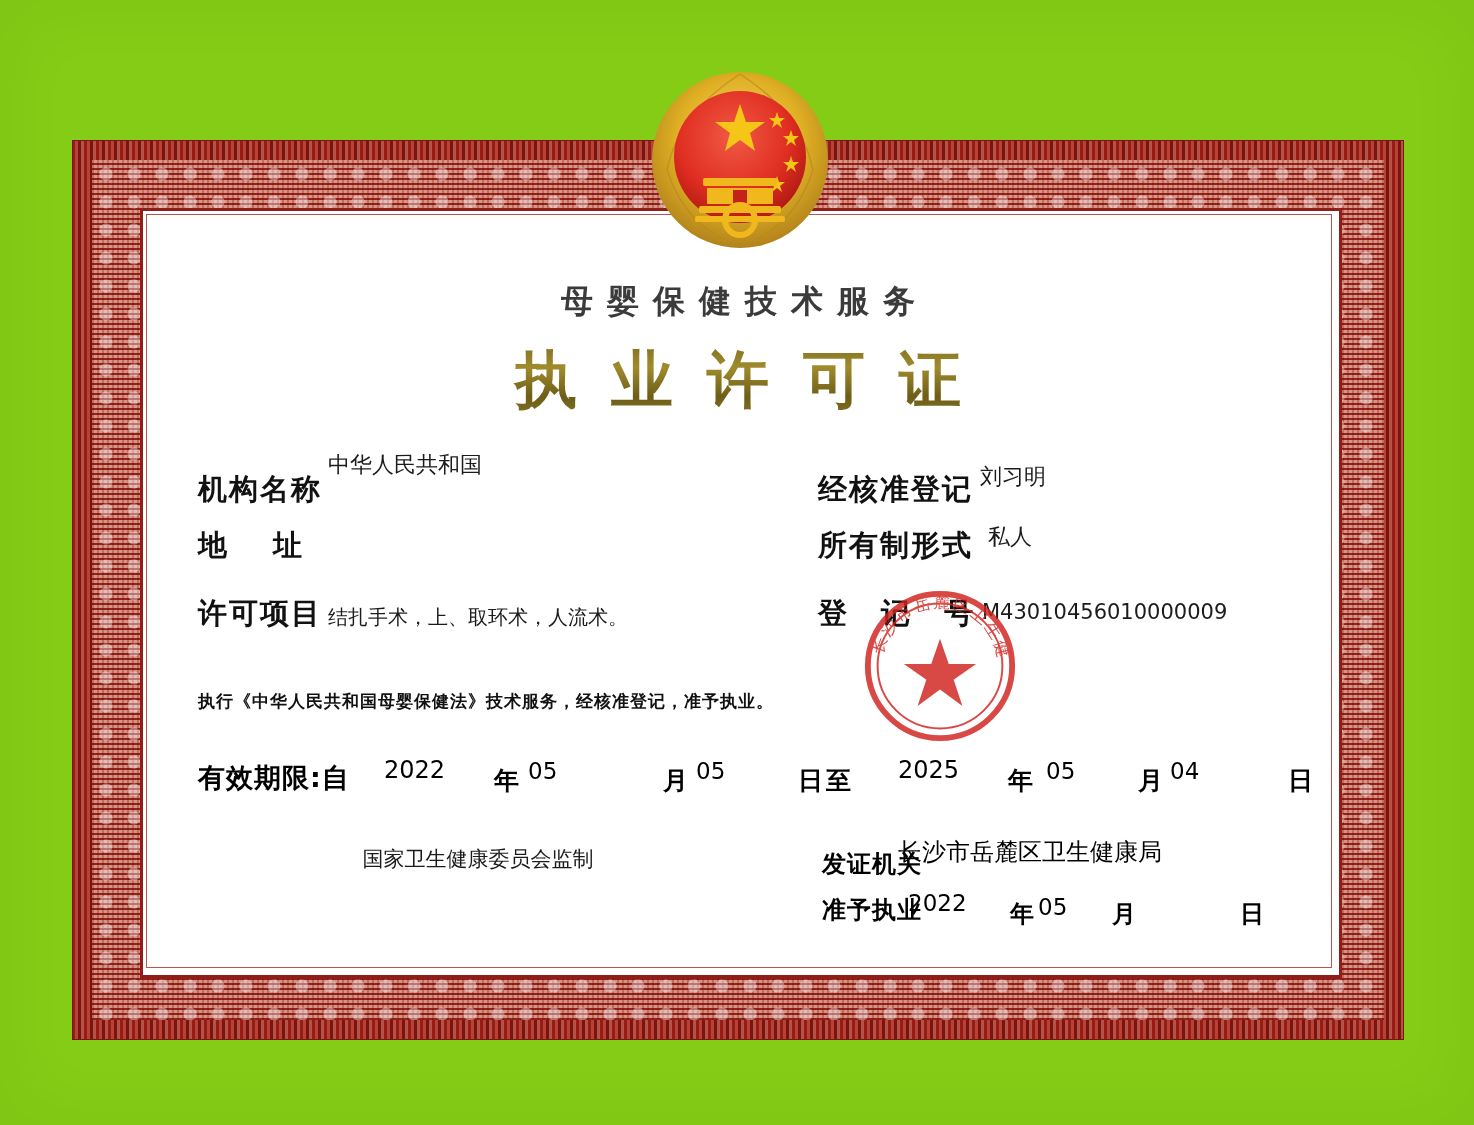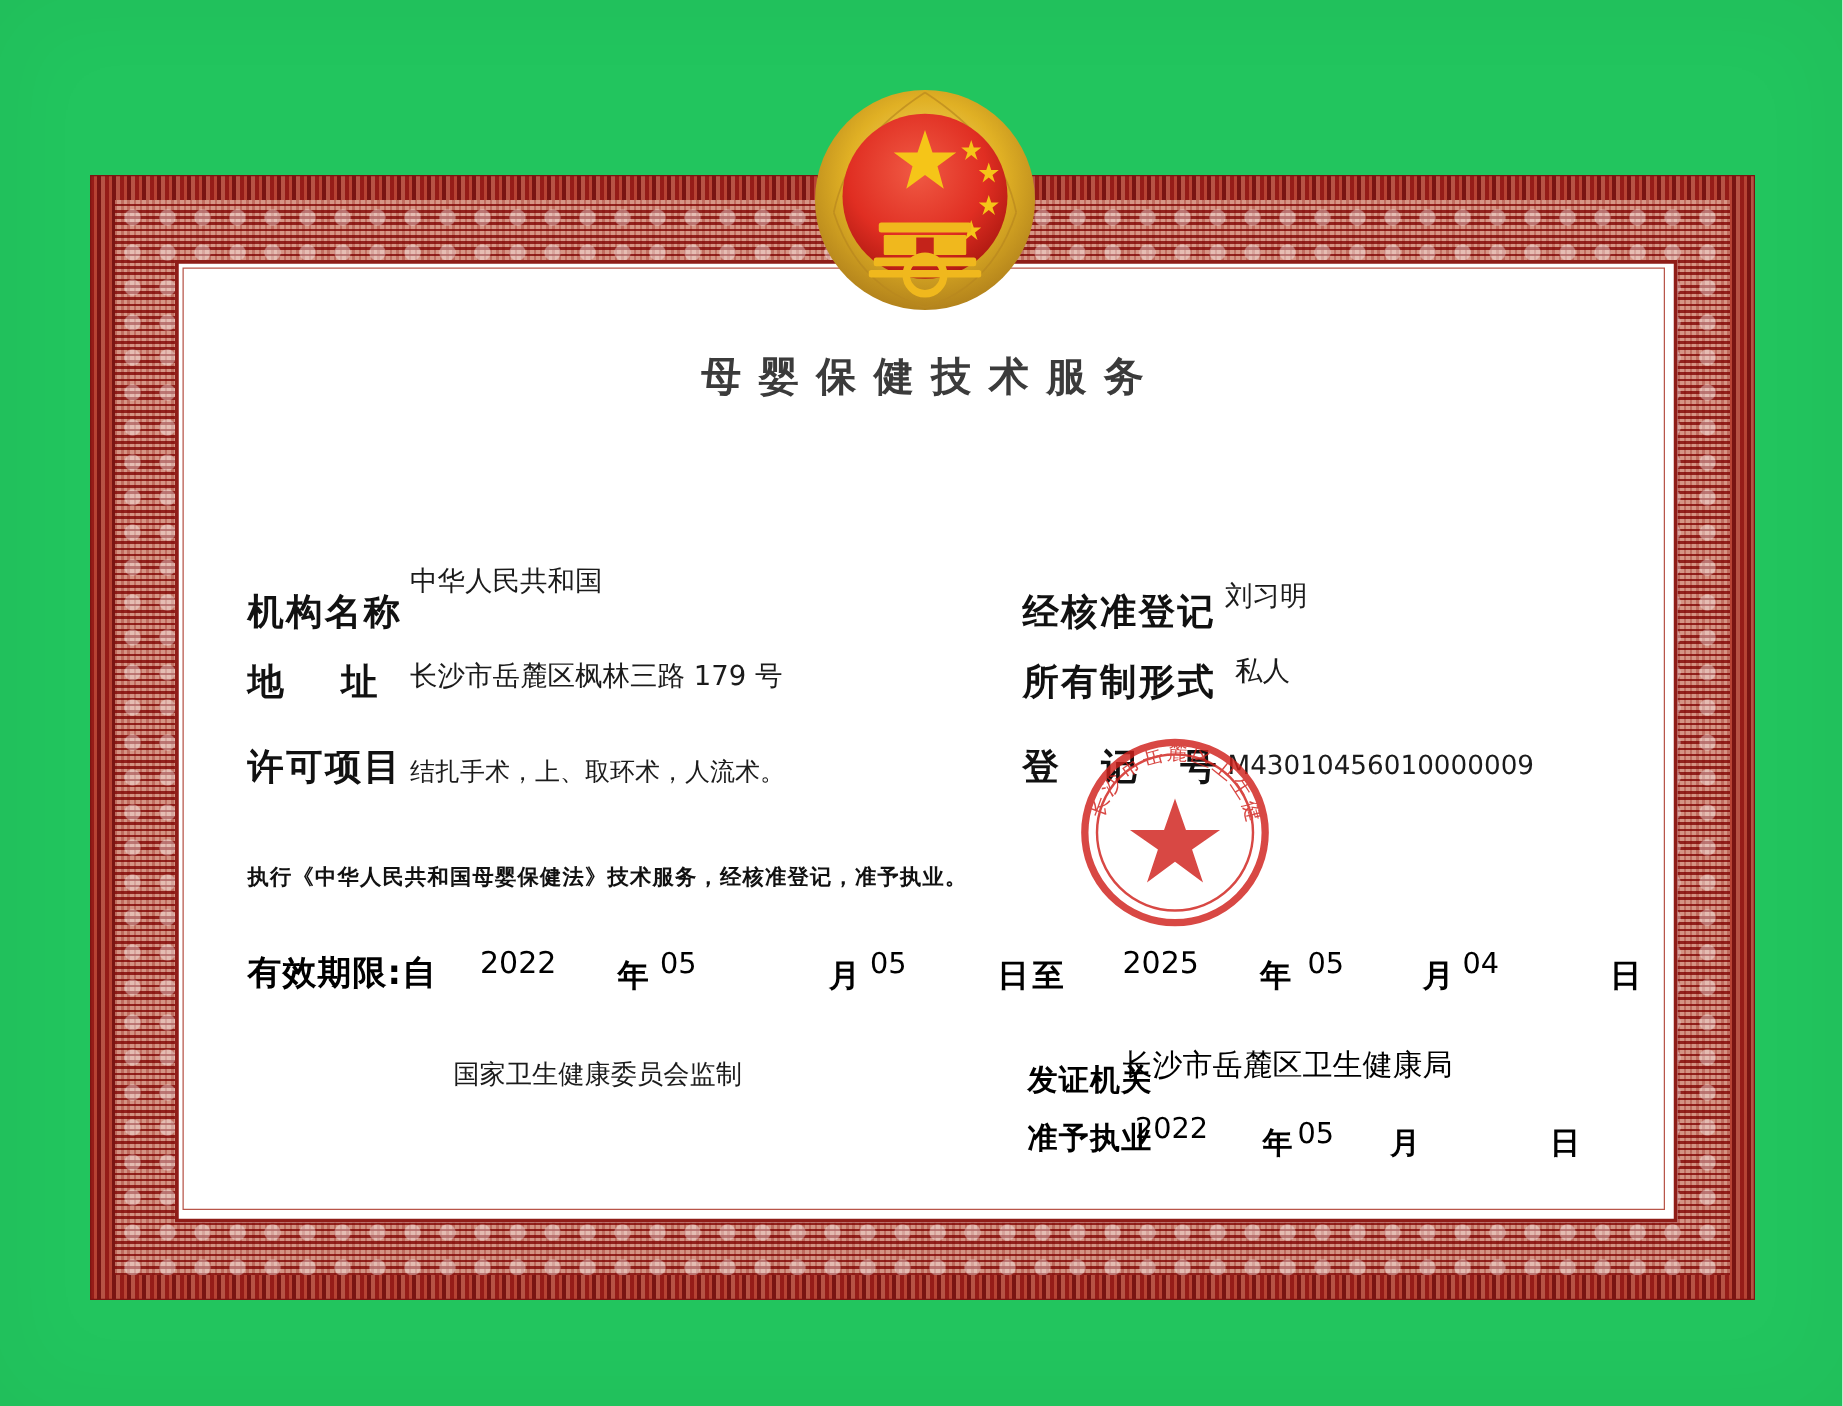--- a/index.html
+++ b/index.html
@@ -8,21 +8,21 @@
     background:#ffffff;
     font-family:"DejaVu Sans", sans-serif;
     overflow:hidden;
     position:relative;
   }
 
   
   .certificate{
     position:absolute;
     left:0;top:0;width:1474px;height:1125px;
-    background:#22c55e;
+    background:#84cc16;
   }
 
   
   .border-outer{
     position:absolute;
     left:72px;top:140px;
     width:1332px;height:900px;
     background:
       repeating-linear-gradient(90deg,
         rgba(150,28,24,0.95) 0px, rgba(150,28,24,0.95) 3px,
@@ -242,26 +242,26 @@
       <rect x="50" y="156" width="90" height="6" rx="2"></rect>
       <rect x="88" y="130" width="14" height="14" fill="#c4231a"></rect>
     </g>
 
     <circle cx="95" cy="160" r="15" fill="none" stroke="#f0b81d" stroke-width="6"></circle>
   </svg>
 
   <div class="content">
 
     <div class="subtitle">母婴保健技术服务</div>
+    <div class="maintitle">执业许可证</div>
 
     <div class="label lbl-org">机构名称</div>
     <div class="value val-org">中华人民共和国</div>
 
     <div class="label lbl-addr">地  址</div>
-    <div class="value val-addr">长沙市岳麓区枫林三路 179 号</div>
 
     <div class="label lbl-items">许可项目</div>
     <div class="value val-items">结扎手术，上、取环术，人流术。</div>
 
     <div class="label lbl-rep">经核准登记</div>
     <div class="value val-rep">刘习明</div>
 
     <div class="label lbl-own">所有制形式</div>
     <div class="value val-own">私人</div>
 

